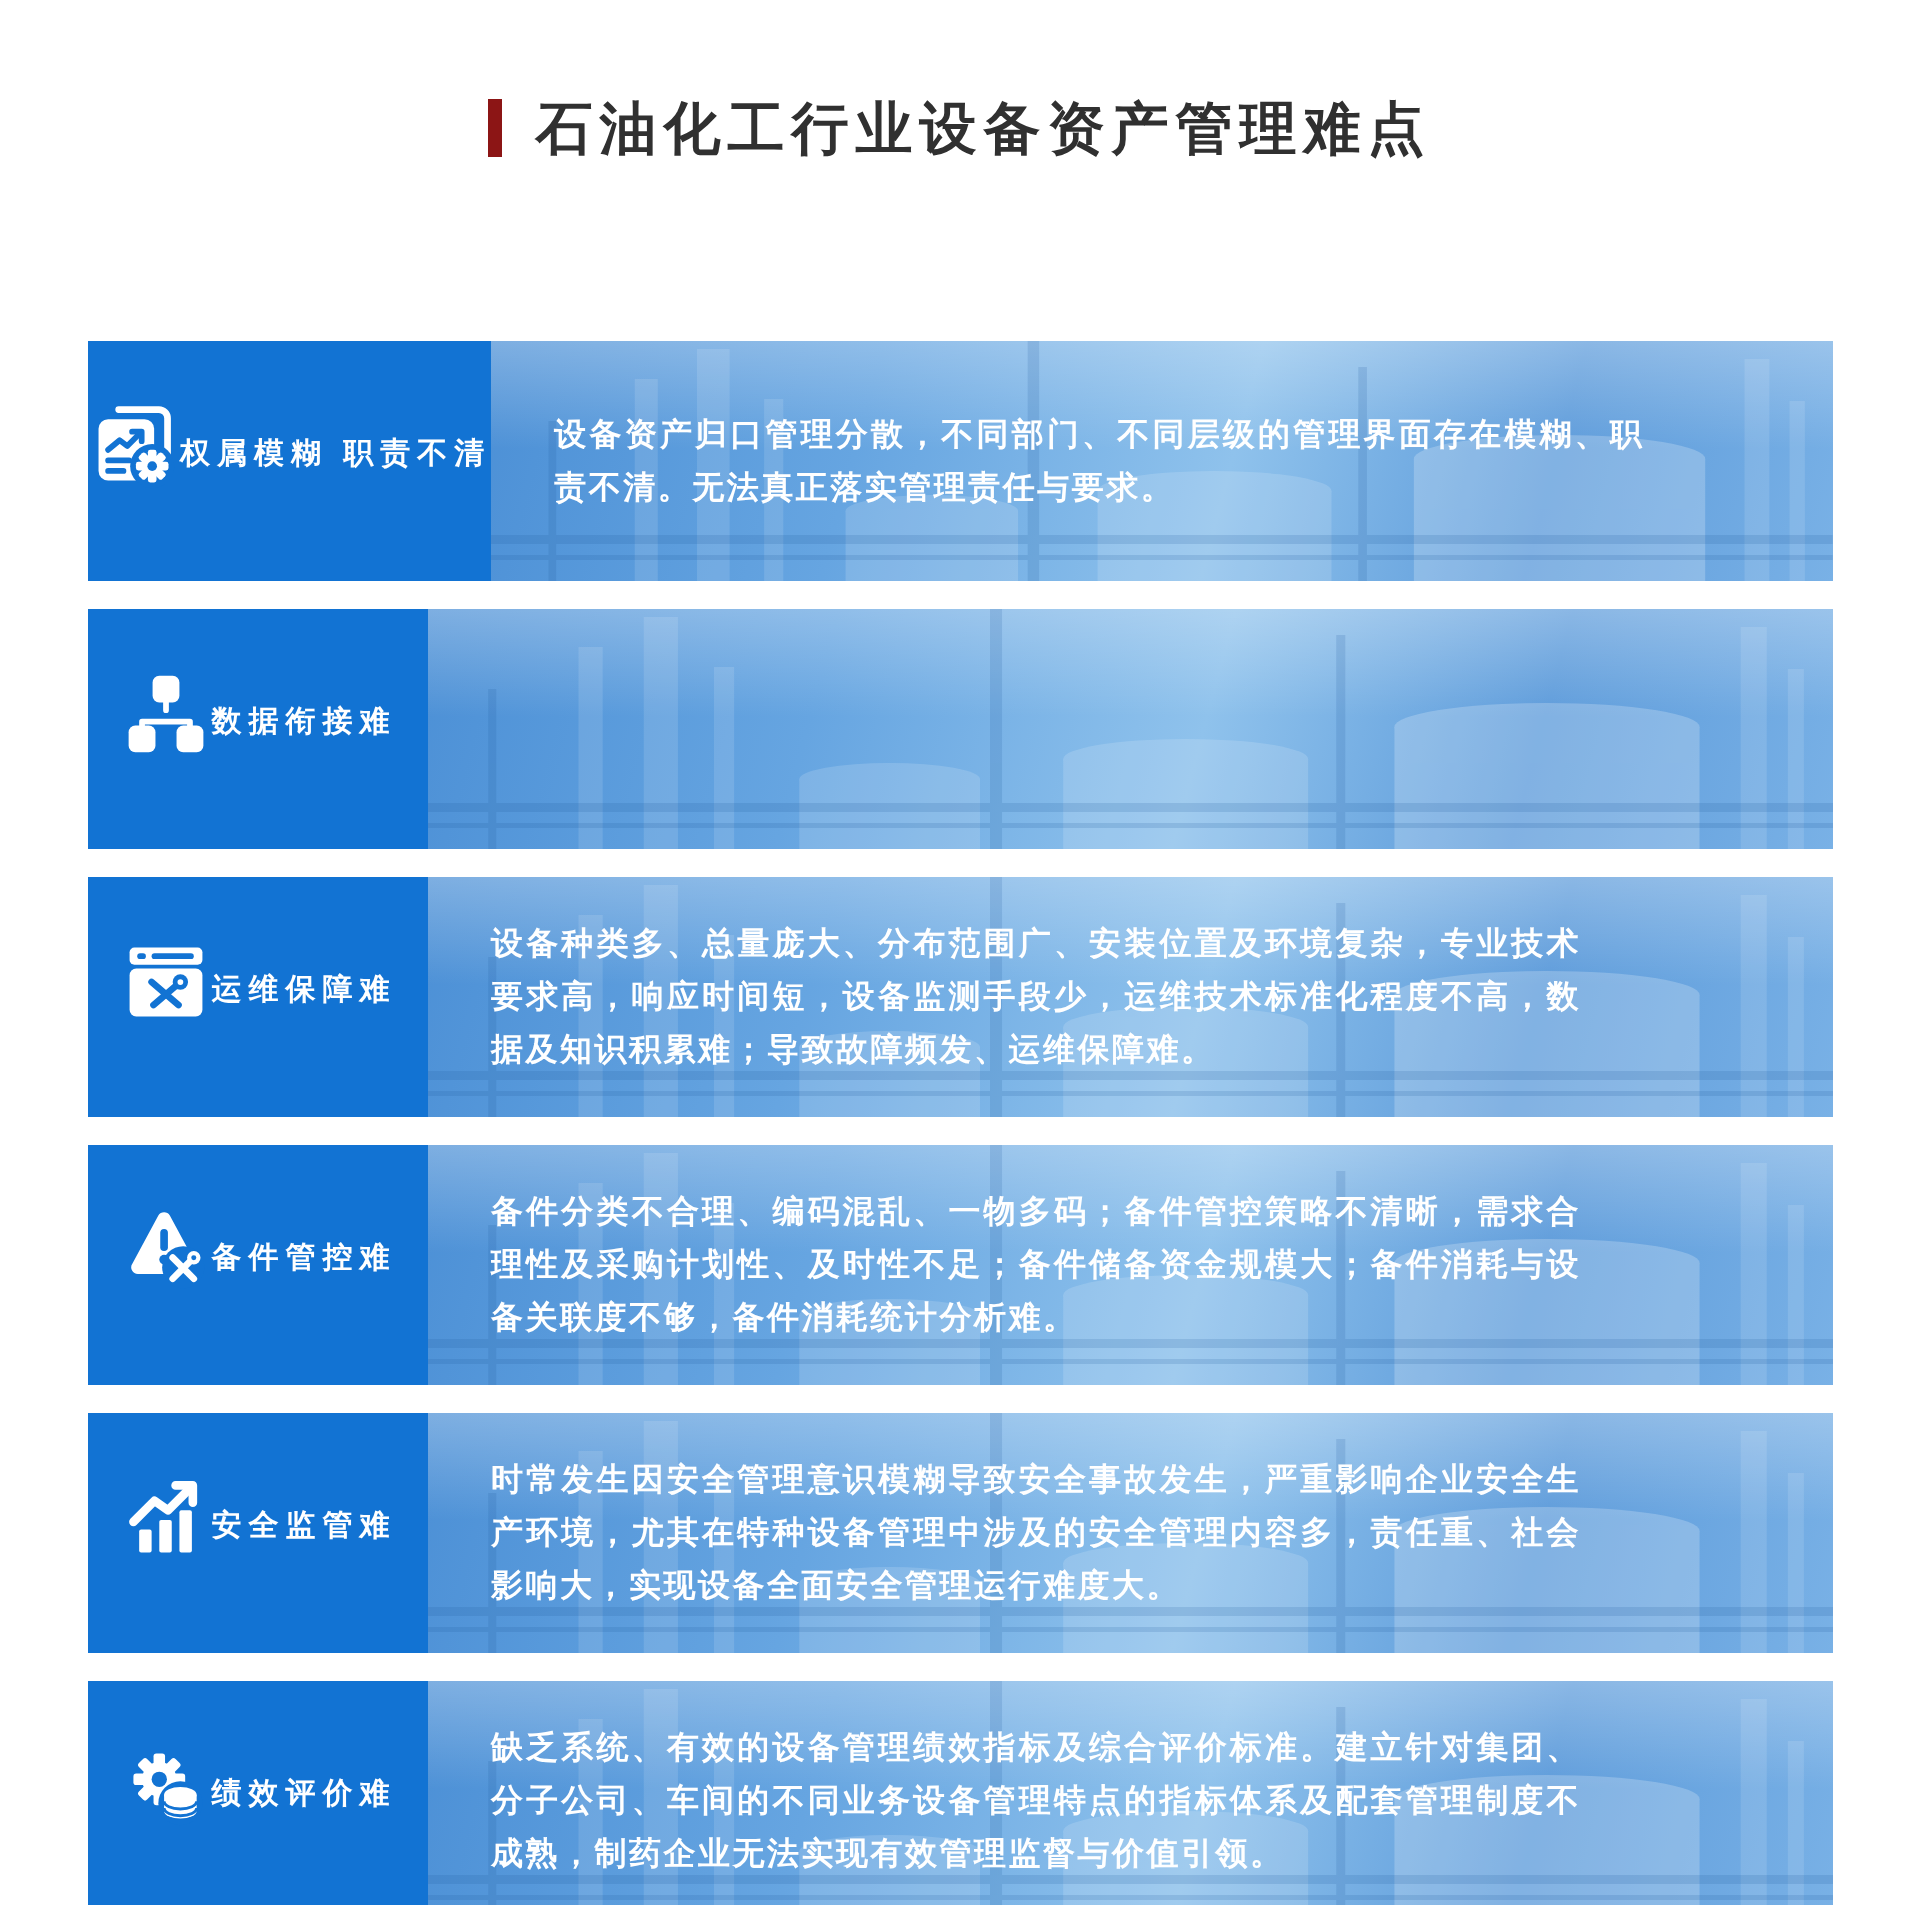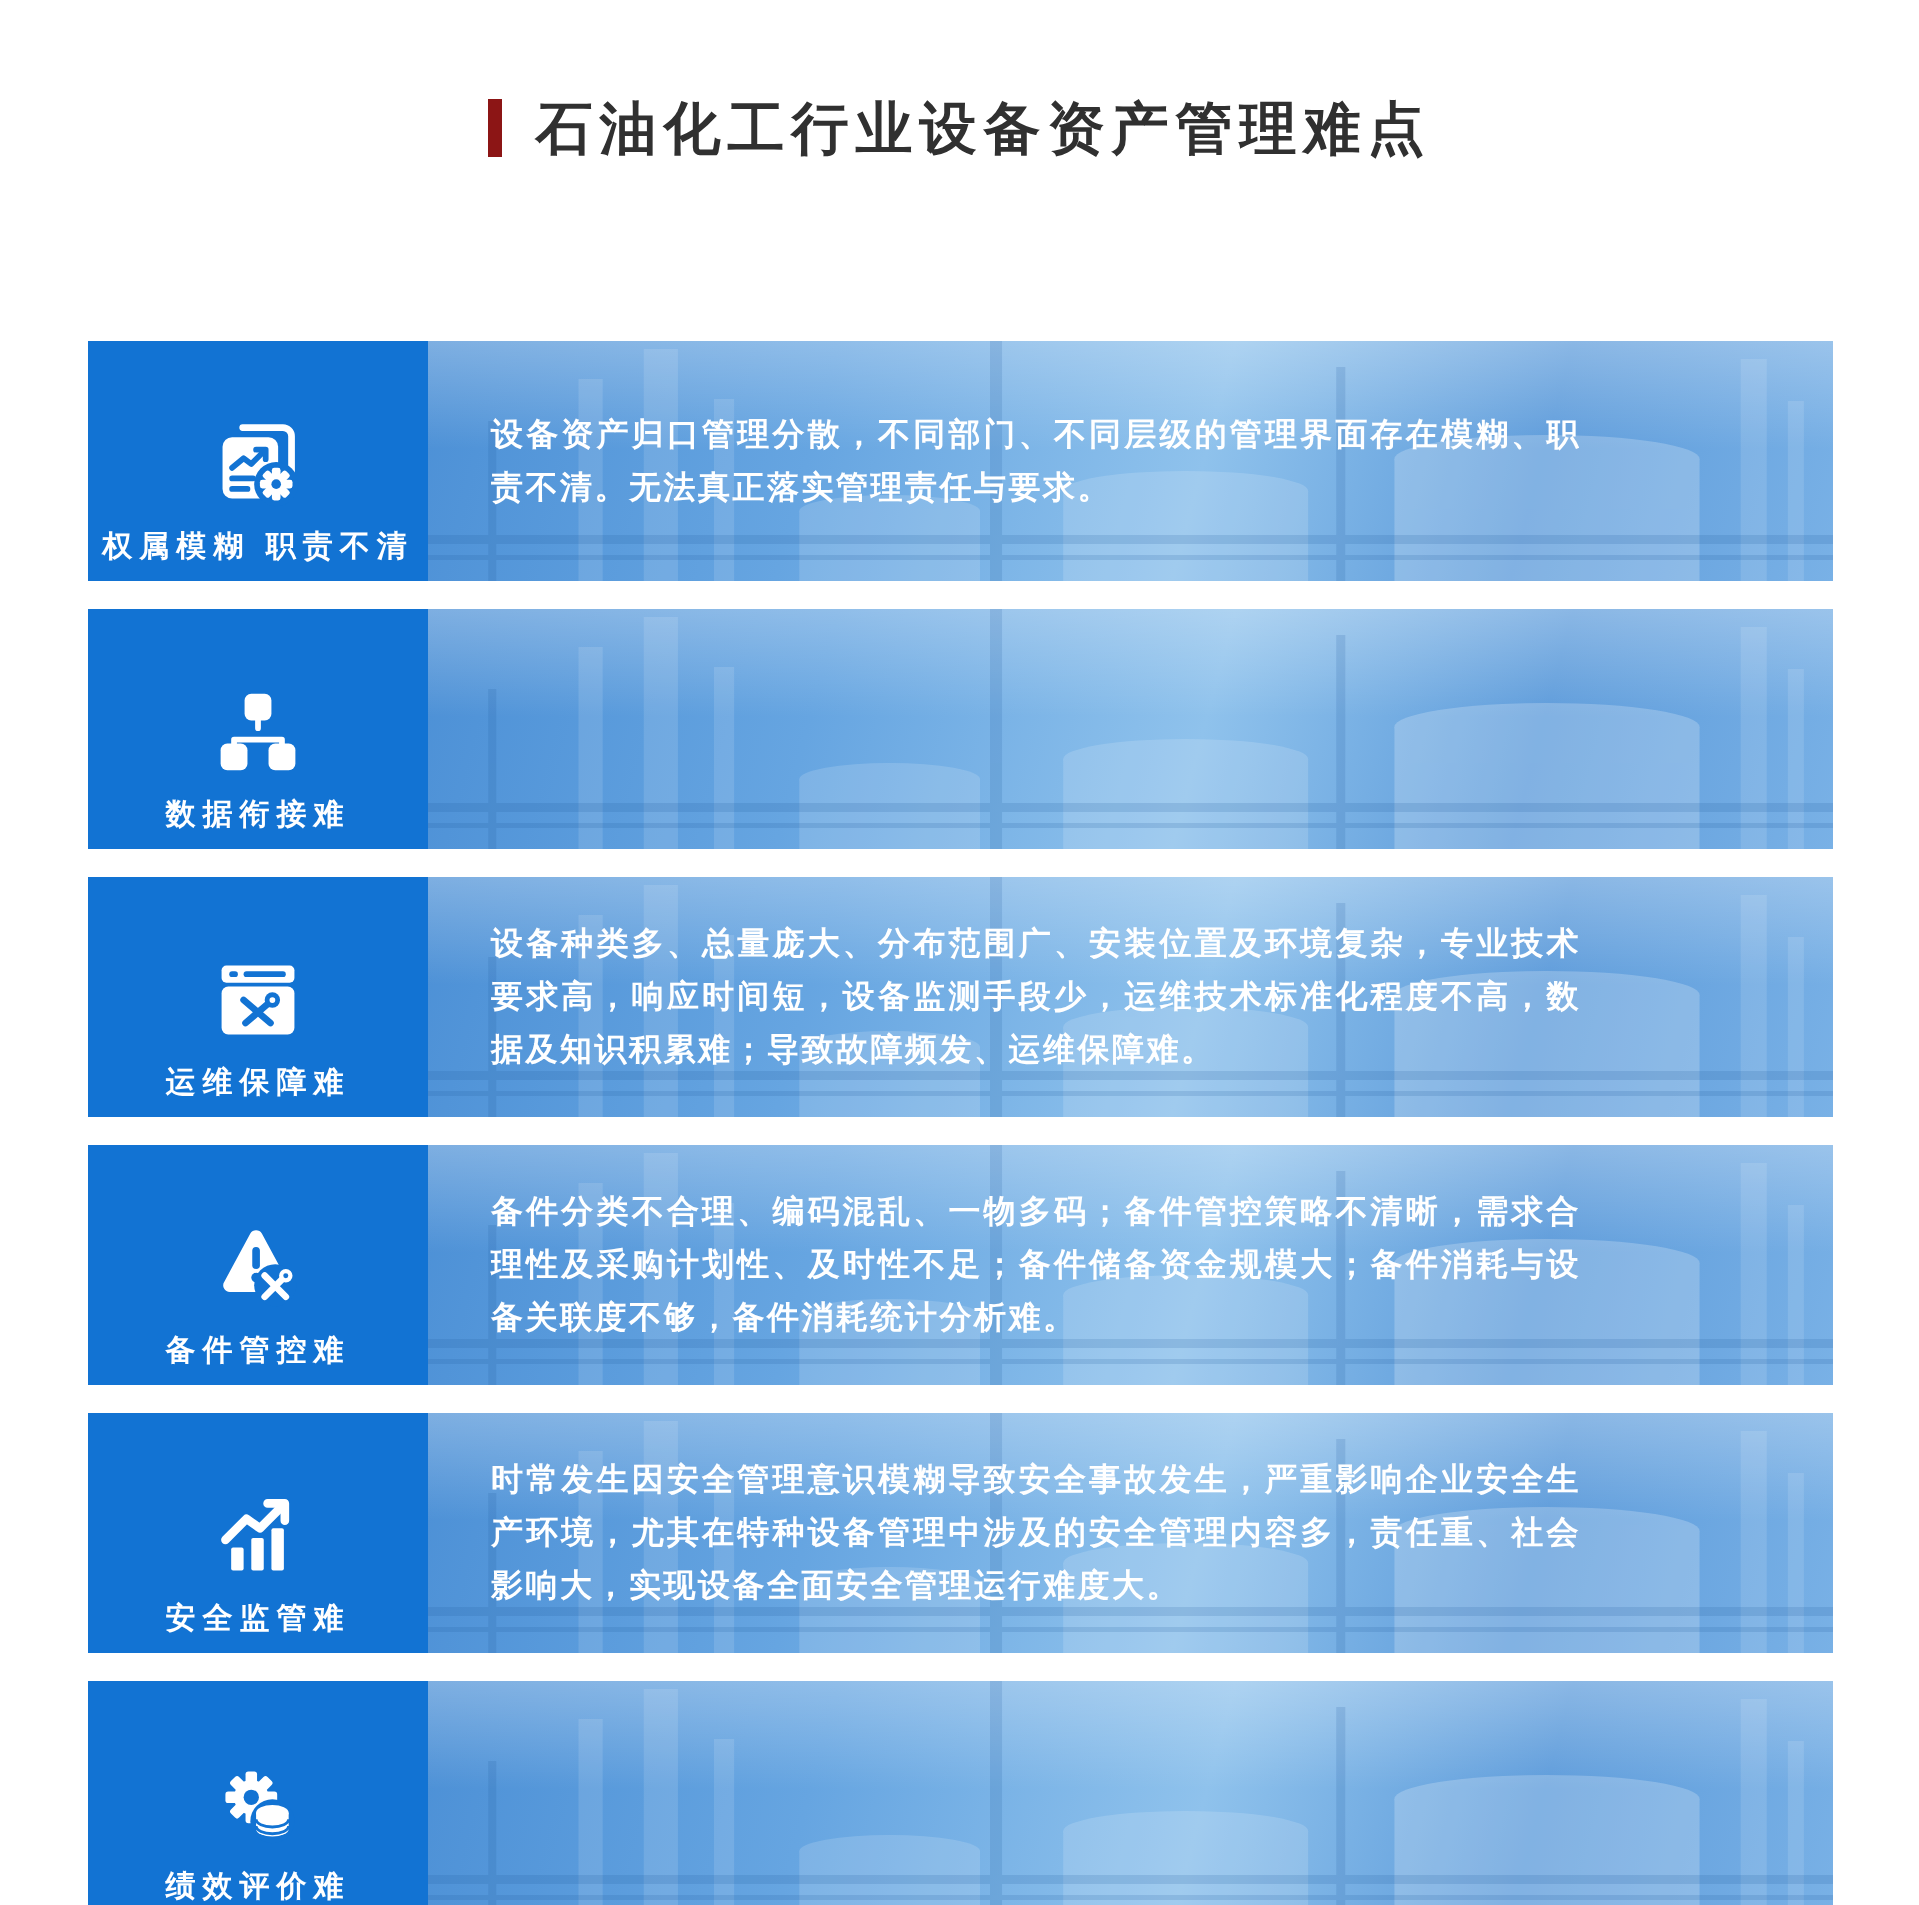--- a/index.html
+++ b/index.html
@@ -44,23 +44,23 @@
   }
   .row{
     display:flex;
     height:240px;
     margin-bottom:28px;
   }
   .row-left{
     flex:0 0 340px;
     background:var(--panel-blue,#1273D3);
     display:flex;
-    flex-direction:column;
+    flex-direction:row;
     align-items:center;
-    justify-content:flex-end;
+    justify-content:center;
     padding-bottom:14px;
   }
   .icon{
     display:block;
     width:92px;height:92px;
     margin-bottom:16px;
   }
   .icon svg{width:100%;height:100%;display:block;}
   .row-label{
     color:var(--body-text,#fff);
@@ -407,15 +407,16 @@
     </g>
     <g fill="#1f5a9c" opacity="0.16">
       <rect x="0" y="194" width="1400" height="9"></rect>
       <rect x="0" y="214" width="1400" height="5"></rect>
       <rect x="560" y="0" width="12" height="240"></rect>
       <rect x="905" y="26" width="9" height="214"></rect>
       <rect x="60" y="80" width="8" height="160"></rect>
     </g>
   </svg>
         </div>
+      <p class="row-text">缺乏系统、有效的设备管理绩效指标及综合评价标准。建立针对集团、分子公司、车间的不同业务设备管理特点的指标体系及配套管理制度不成熟，制药企业无法实现有效管理监督与价值引领。</p>
     </div>
   </div>
 </div>
 
 </body></html>

